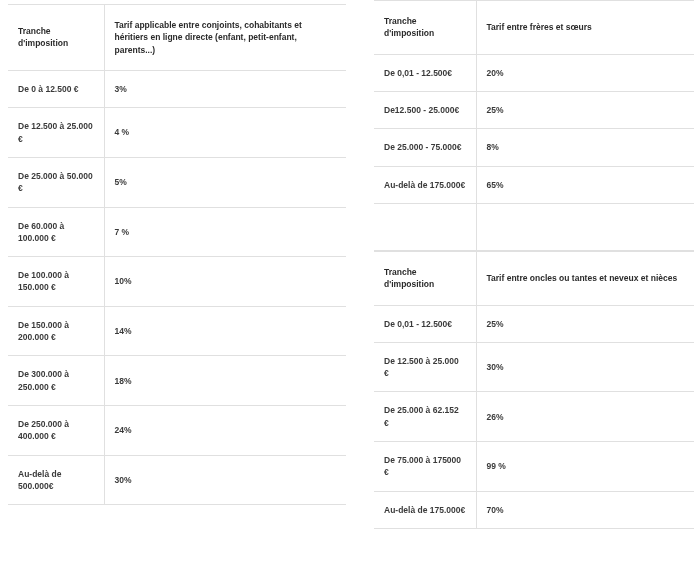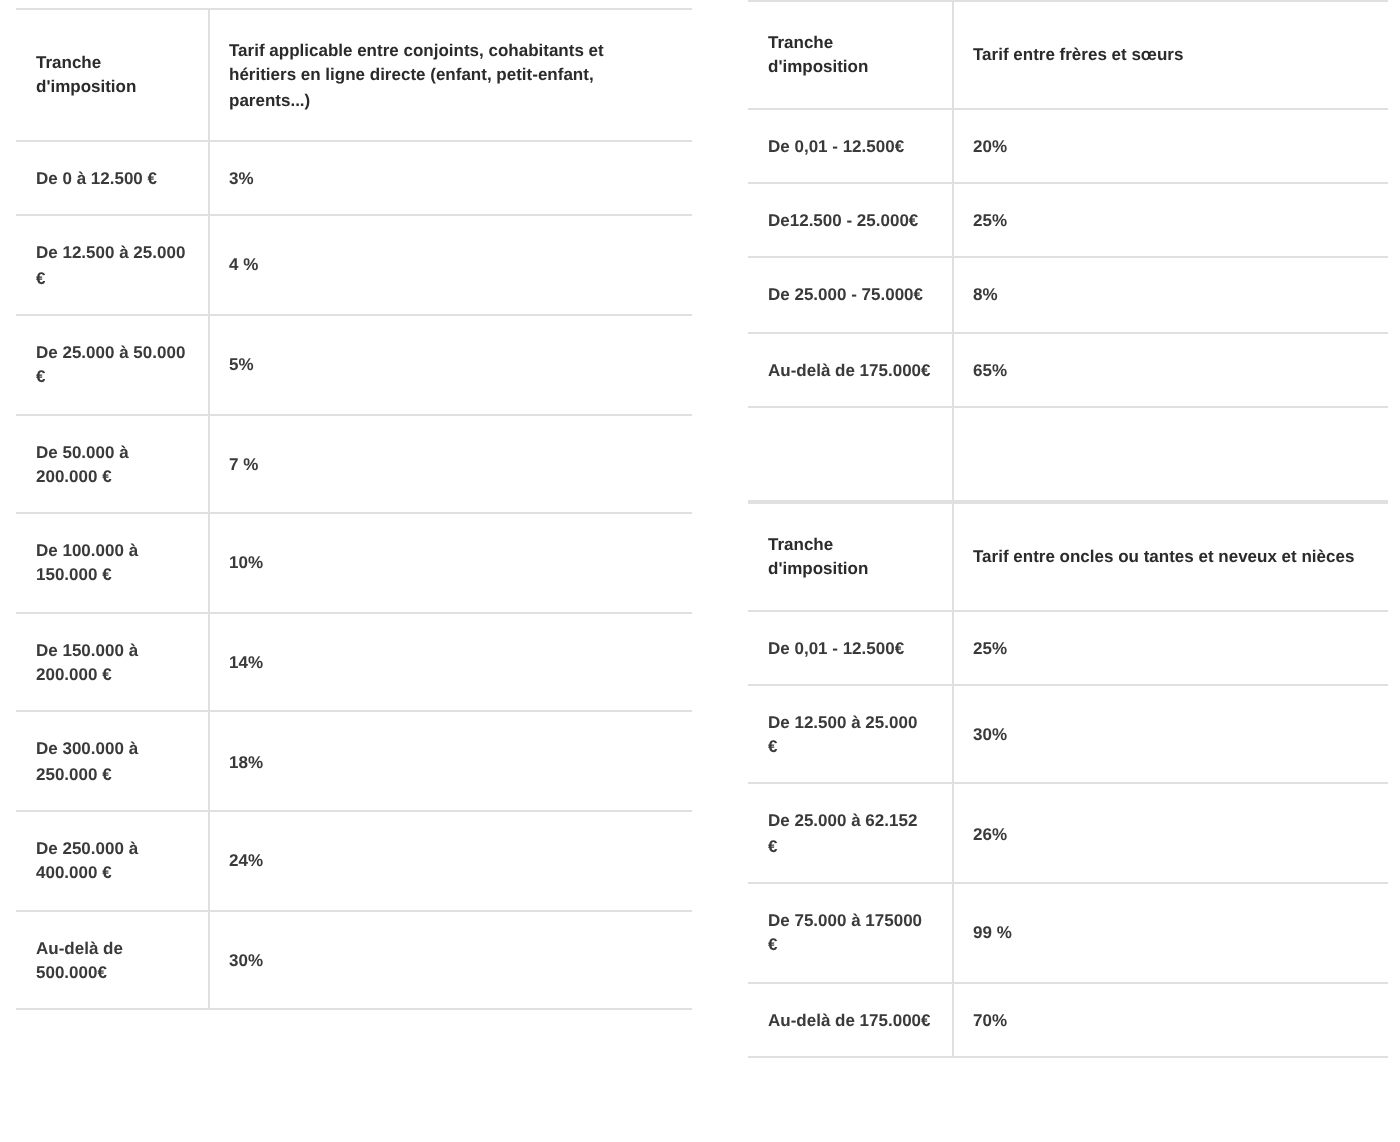--- a/index.html
+++ b/index.html
@@ -105,21 +105,21 @@
         </tr>
         <tr>
           <td class="cell-label">De 12.500 à 25.000 €</td>
           <td class="rate">4 %</td>
         </tr>
         <tr>
           <td class="cell-label">De 25.000 à 50.000 €</td>
           <td class="rate">5%</td>
         </tr>
         <tr>
-          <td class="cell-label">De 50.000 à 200.000 €</td>
+          <td class="cell-label">De 60.000 à 100.000 €</td>
           <td class="rate">7 %</td>
         </tr>
         <tr>
           <td class="cell-label">De 100.000 à 150.000 €</td>
           <td class="rate">10%</td>
         </tr>
         <tr>
           <td class="cell-label">De 150.000 à 200.000 €</td>
           <td class="rate">14%</td>
         </tr>

